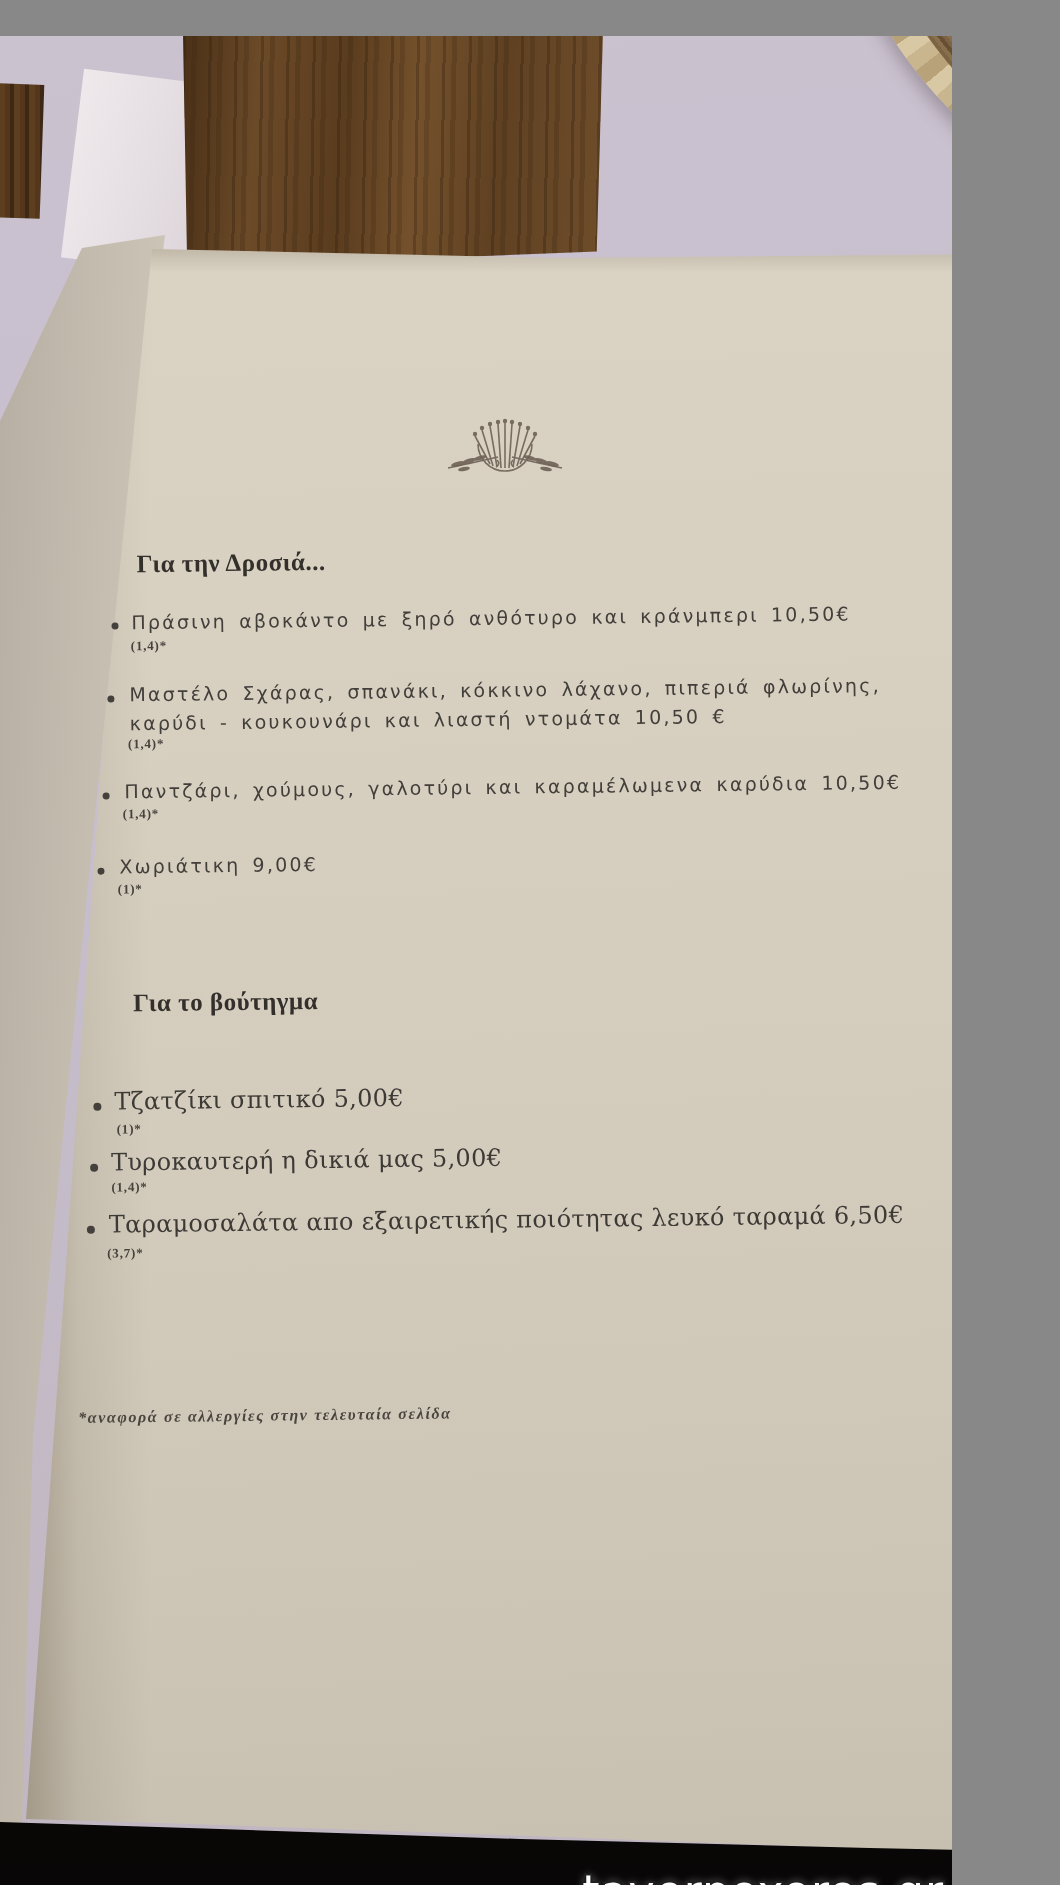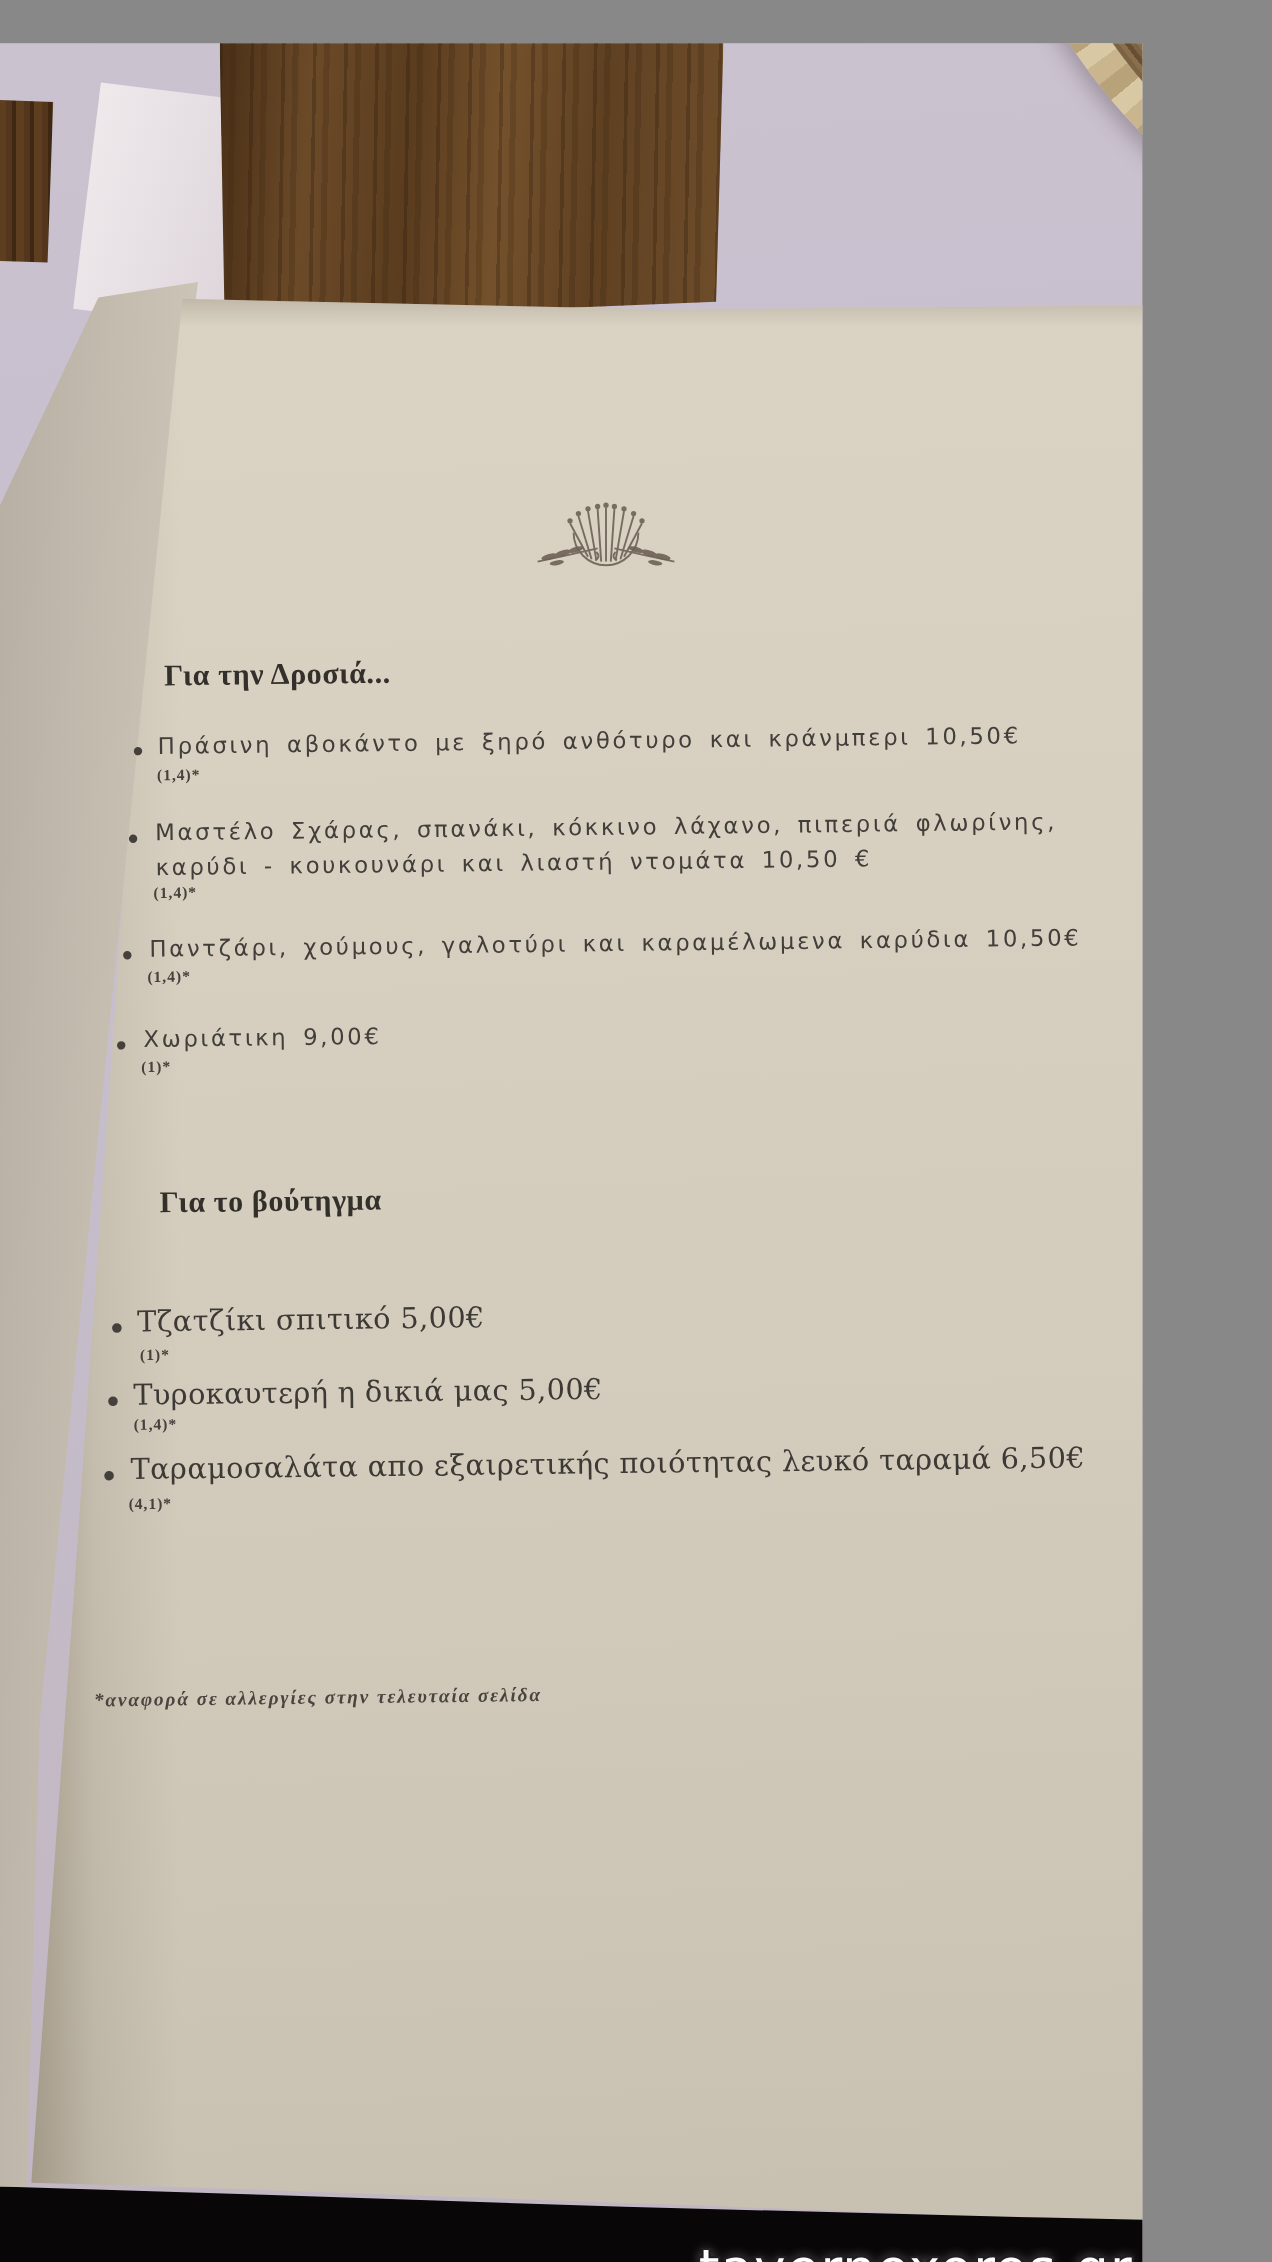--- a/index.html
+++ b/index.html
@@ -135,21 +135,21 @@
     <div class="dot" style="left:83px;top:1066px;width:8px;height:8px;"></div>
     <div class="t item2" style="left:104px;top:1051px;">Τζατζίκι σπιτικό 5,00€</div>
     <div class="t note" style="left:106px;top:1085px;">(1)*</div>
 
     <div class="dot" style="left:79px;top:1127px;width:8px;height:8px;"></div>
     <div class="t item2" style="left:100px;top:1112px;">Τυροκαυτερή η δικιά μας 5,00€</div>
     <div class="t note" style="left:100px;top:1143px;">(1,4)*</div>
 
     <div class="dot" style="left:75px;top:1189px;width:8px;height:8px;"></div>
     <div class="t item2" style="left:97px;top:1174px;">Ταραμοσαλάτα απο εξαιρετικής ποιότητας λευκό ταραμά 6,50€</div>
-    <div class="t note" style="left:95px;top:1209px;">(4,1)*</div>
+    <div class="t note" style="left:95px;top:1209px;">(3,7)*</div>
 
     <div class="t footnote" style="left:64px;top:1372px;">*αναφορά σε αλλεργίες στην τελευταία σελίδα</div>
   </div>
 
   <div class="table-dark"></div>
 
   <div class="watermark">tavernoxoros.gr</div>
 
 </div>
 

